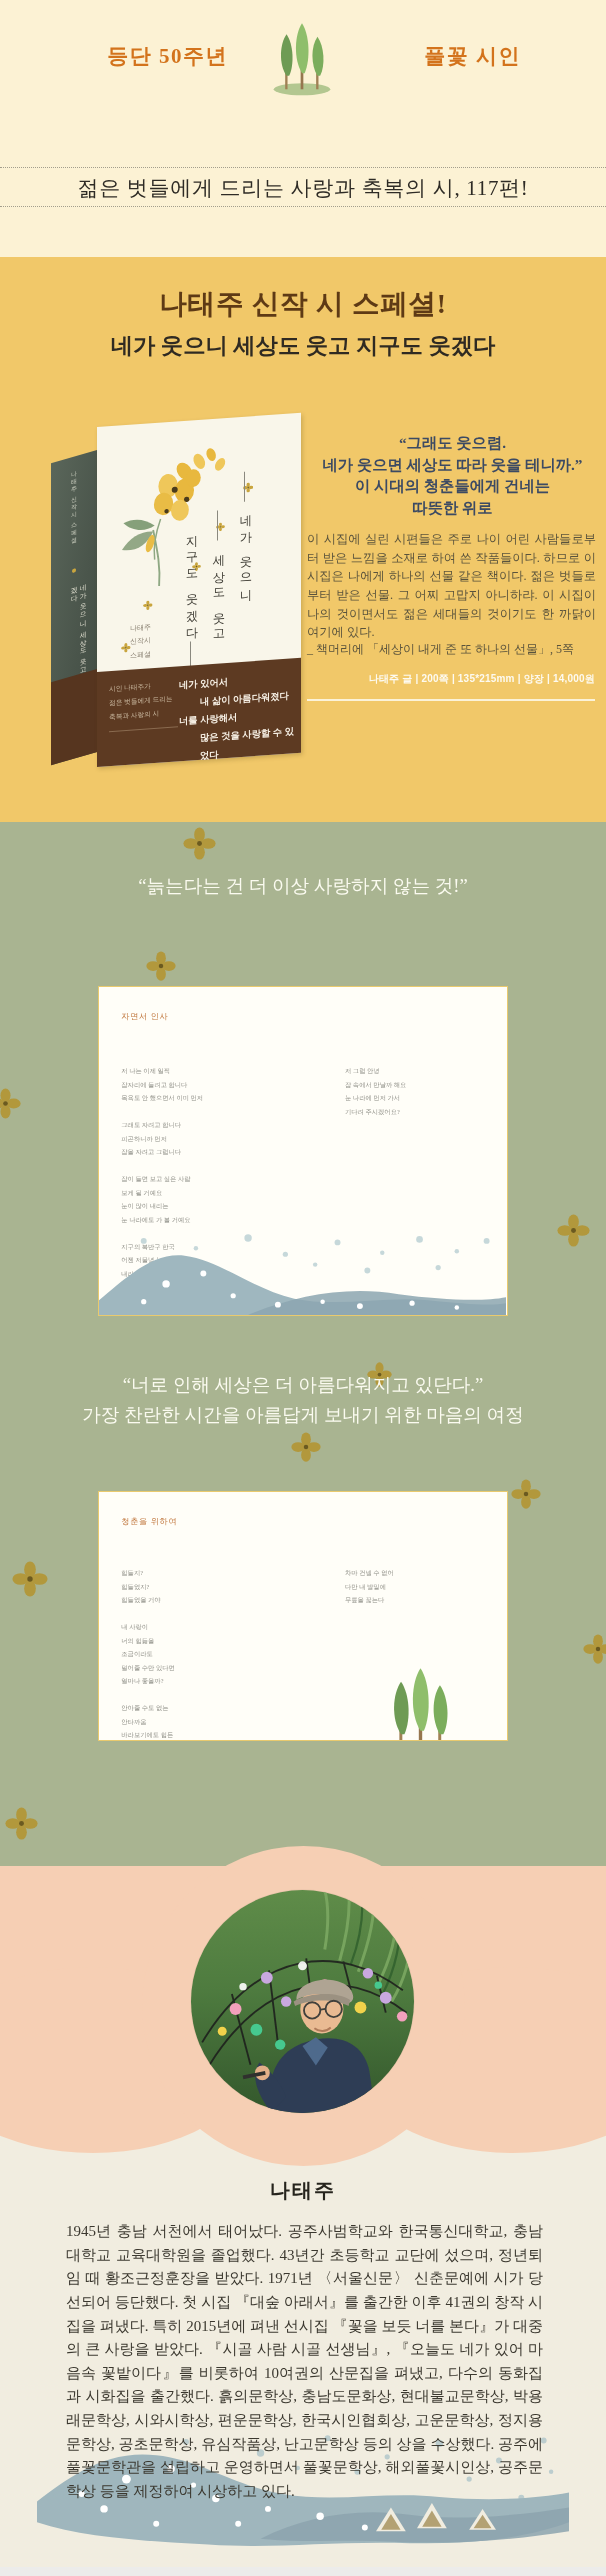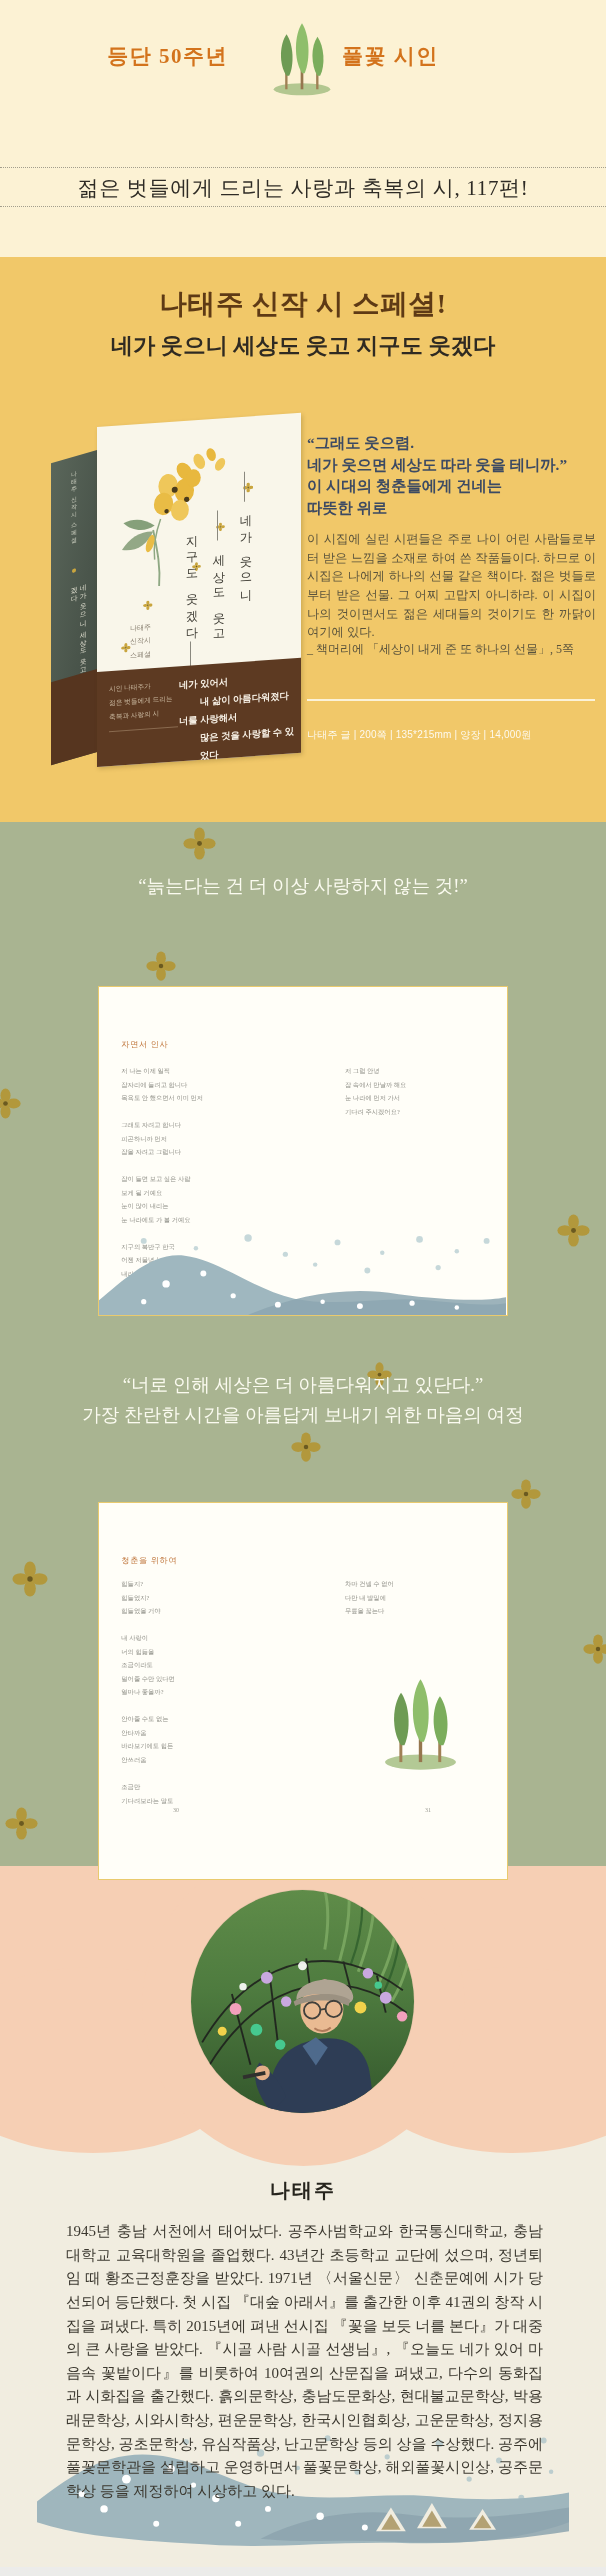--- a/index.html
+++ b/index.html
@@ -5,39 +5,39 @@
   html,body{margin:0;padding:0;background:#fff;}
   .page{position:relative;width:606px;height:2576px;overflow:hidden;
         font-family:"Liberation Serif","DejaVu Serif",serif;}
   .pre{white-space:pre-line;}
   .ctr{left:0;width:606px;text-align:center;}
 
   
   .sec-header{position:absolute;left:0;top:0;width:606px;height:257px;background:#FCF2D4;}
   .badge{position:absolute;top:42px;font-size:21px;font-weight:700;color:#D3731C;letter-spacing:1.5px;}
   .badge-left{left:82px;width:171px;text-align:center;}
-  .badge-right{left:342px;width:171px;text-align:left;}
+  .badge-right{left:350px;width:171px;text-align:right;}
   .header-trees{position:absolute;left:265px;top:16.4px;width:74px;height:82px;}
   .header-title{position:absolute;top:130px;font-size:18.6px;color:#2E2B25;letter-spacing:3.7px;}
   .dotline{position:absolute;left:0;width:606px;border-top:1.5px dotted #A39E8C;}
   .dl1{top:167px}.dl2{top:206px}
   .header-subtitle{position:absolute;top:174px;font-size:21px;color:#2E2B25;letter-spacing:0.7px;}
 
   
   .sec-yellow{position:absolute;left:0;top:257px;width:606px;height:565px;background:#F1C869;}
   .hero-title{position:absolute;top:285px;font-size:27.6px;font-weight:700;color:#5E3A15;letter-spacing:0.7px;}
   .hero-sub{position:absolute;top:331px;font-size:22.3px;font-weight:600;color:#2F2A22;}
   .hero-quote{position:absolute;left:307px;top:432px;width:291px;font-size:15.3px;font-weight:700;
-              color:#3C4A63;line-height:1.42;}
+              color:#3C4A63;line-height:1.42;text-align:center;}
   .hero-body{position:absolute;left:307px;top:530px;width:289px;font-size:12.3px;line-height:1.52;
              color:#5A533C;text-align:justify;}
   .hero-cite{position:absolute;left:307px;top:641px;font-size:12px;color:#5A533C;}
   .hero-divider{position:absolute;left:307px;top:699px;width:288px;height:1.5px;background:#FBF2D8;}
-  .hero-info{position:absolute;left:307px;top:728px;width:288px;font-size:10px;
-             font-weight:400;color:#FDFAF0;font-family:"Liberation Sans",sans-serif;letter-spacing:0.2px;}
+  .hero-info{position:absolute;left:307px;top:672px;width:288px;text-align:right;font-size:10px;
+             font-weight:700;color:#FDFAF0;font-family:"Liberation Sans",sans-serif;letter-spacing:0.2px;}
 
   
   .book{position:absolute;left:45px;top:408px;width:257px;height:359px;}
   .spine{position:absolute;left:6px;top:42px;width:46px;height:302px;
          background:linear-gradient(100deg,#5A665A 0%,#4A554B 60%,#414C43 100%);
          transform:skewY(-16deg);transform-origin:100% 0;}
   .spine-series{position:absolute;left:18px;top:10.4px;writing-mode:vertical-rl;font-size:6px;
                 color:#C8CCBD;letter-spacing:1.5px;height:93px;}
   .spine-dot{position:absolute;left:21px;top:112px;width:3.7px;height:3.7px;border-radius:50%;background:#C9A53E;}
   .spine-title{position:absolute;left:18px;top:125px;writing-mode:vertical-rl;font-size:6.7px;
@@ -59,22 +59,22 @@
             font-family:"Liberation Sans",sans-serif;}
   .band-big .ind{padding-left:21px;}
 
   
   .sec-green{position:absolute;left:0;top:822px;width:606px;height:1044px;background:#A9B491;}
   .gq{position:absolute;font-size:18.6px;color:#FBFBF0;z-index:2;}
   .gq1a{top:873px}.gq1b{top:903px}.gq2a{top:1372px}.gq2b{top:1402px}
   .gflower{position:absolute;z-index:1;color:#B2983C;}
   .poem-card{position:absolute;left:98px;width:410px;background:#FFFEF8;border:1.5px solid #E9CA6E;
              box-sizing:border-box;overflow:hidden;z-index:2;}
-  .pc1{top:986px;height:330px;} .pc2{top:1491px;height:378px;margin-top:11px;}
-  .poem-title{position:absolute;left:22.3px;top:52px;font-size:8.2px;color:#C0763C;letter-spacing:0.7px;}
+  .pc1{top:986px;height:330px;} .pc2{top:1491px;height:250px;}
+  .poem-title{position:absolute;left:22.3px;top:24px;font-size:8.2px;color:#C0763C;letter-spacing:0.7px;}
   .poem-col{position:absolute;font-size:6.3px;line-height:2.15;color:#8E8E86;}
   .p1c1{left:22.3px;top:77px;} .p1c2{left:246px;top:77px;}
   .p2c1{left:22.3px;top:74px;} .p2c2{left:246px;top:74px;}
   .card-mountains{position:absolute;left:0;bottom:0;width:407px;height:83px;}
   .card-trees{position:absolute;left:275px;top:142px;width:93px;height:153px;}
   .pageno{position:absolute;top:304px;font-size:6px;color:#9B9B93;}
   .pn-l{left:74px;} .pn-r{left:326px;}
 
   
   .sec-cream{position:absolute;left:0;top:2063px;width:606px;height:504px;background:#F1EDE0;}

